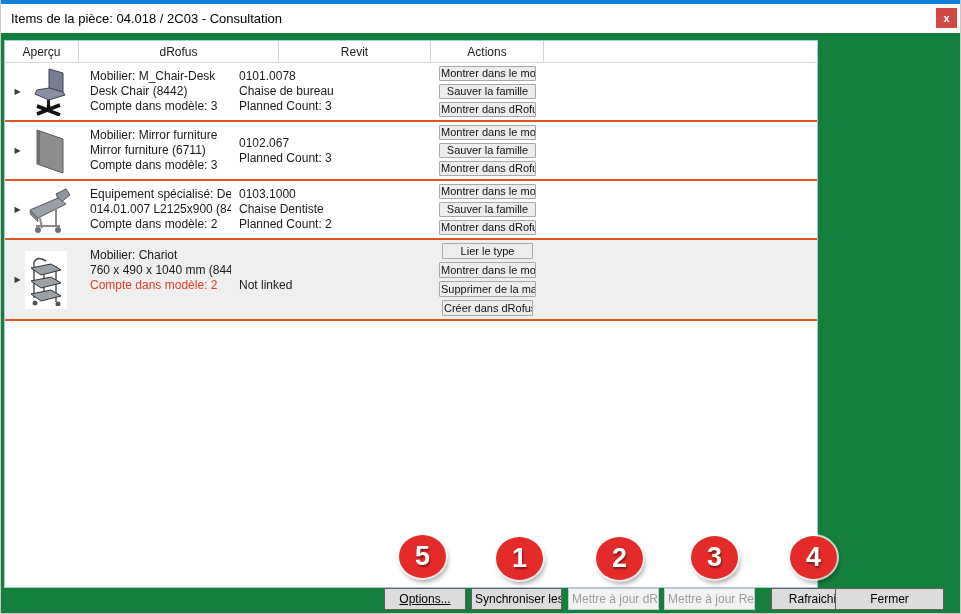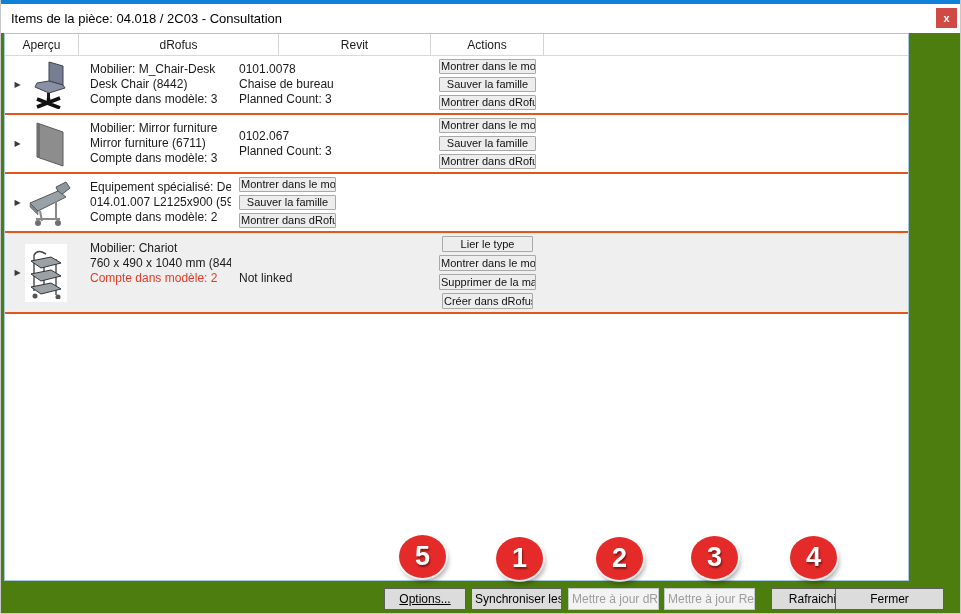--- a/index.html
+++ b/index.html
@@ -1,23 +1,23 @@
 <!DOCTYPE html>
 <html><head>
 <meta charset="utf-8">
 <style>
   html,body{margin:0;padding:0;background:#fff;}
   body{font-family:"Liberation Sans","DejaVu Sans",sans-serif;-webkit-font-smoothing:antialiased;}
-  .window{position:relative;width:961px;height:614px;background:#4d7c0f;overflow:hidden;box-sizing:border-box;border:1px solid #c9c9c9;border-top:none;}
+  .window{position:relative;width:961px;height:614px;background:#15803d;overflow:hidden;box-sizing:border-box;border:1px solid #c9c9c9;border-top:none;}
   .accent-strip{position:absolute;top:0;left:0;right:0;height:4px;background:#0f80d7;}
   .titlebar{position:absolute;top:4px;left:0;right:0;height:29px;background:#fff;display:flex;align-items:center;padding-left:10px;font-size:13px;color:#000;}
   .close-btn{position:absolute;top:8px;right:3px;width:21px;height:20px;background:#cf4a44;color:#fff;font-size:11px;font-weight:bold;display:flex;align-items:center;justify-content:center;cursor:pointer;}
 
   
-  .grid{position:absolute;left:3px;top:33px;width:905px;height:548px;border:1px solid #a5c9df;background:#fff;box-sizing:border-box;overflow:hidden;}
+  .grid{position:absolute;left:3px;top:40px;width:814px;height:548px;border:1px solid #a5c9df;background:#fff;box-sizing:border-box;overflow:hidden;}
   .thead{display:flex;height:21px;border-bottom:1px solid #d9d9d9;font-size:12px;color:#1a1a1a;}
   .th{display:flex;align-items:center;justify-content:center;border-right:1px solid #d4d4d4;box-sizing:border-box;}
   .th.c1{width:74px;}.th.c2{width:152px;}.th.c3{width:200px;}.th.c4{width:113px;}
   .th.c5{flex:1;border-right:none;}
 
   .row{display:flex;align-items:center;border-bottom:2px solid #e0561c;height:57px;font-size:12px;color:#1a1a1a;background:#fff;}
   .row .c1{width:74px;display:flex;align-items:center;height:100%;}
   .row .c2{width:152px;padding-left:11px;box-sizing:border-box;}
   .row .c3{width:200px;padding-left:8px;box-sizing:border-box;}
   .row .c4{width:113px;display:flex;flex-direction:column;align-items:center;justify-content:center;gap:3px;height:100%;box-sizing:border-box;padding:3px 0;}
@@ -124,22 +124,27 @@
             <polygon points="4,24 32,12 40,18 12,32" fill="#9aa0a8" stroke="#555" stroke-width="1"></polygon>
             <polygon points="4,24 12,32 12,36 4,28" fill="#7d8288" stroke="#555" stroke-width="0.5"></polygon>
             <path d="M14,32 L16,42 M30,22 L30,40 M10,40 h24" stroke="#888" stroke-width="2" fill="none"></path>
             <circle cx="12" cy="44" r="3" fill="#6e6e6e"></circle>
             <circle cx="32" cy="44" r="3" fill="#6e6e6e"></circle>
           </svg>
         </div>
       </div>
       <div class="c2">
         <div class="line">Equipement spécialisé: De</div>
-        <div class="line">014.01.007 L2125x900 (59</div>
+        <div class="line">014.01.007 L2125x900 (84</div>
         <div class="line">Compte dans modèle: 2</div>
+      </div>
+      <div class="c3">
+        <div class="line">0103.1000</div>
+        <div class="line">Chaise Dentiste</div>
+        <div class="line">Planned Count: 2</div>
       </div>
       <div class="c4">
         <button class="action-btn">Montrer dans le mod</button>
         <button class="action-btn">Sauver la famille</button>
         <button class="action-btn">Montrer dans dRofus</button>
       </div>
       <div class="c5"></div>
     </div>
 
     <div class="row selected">

